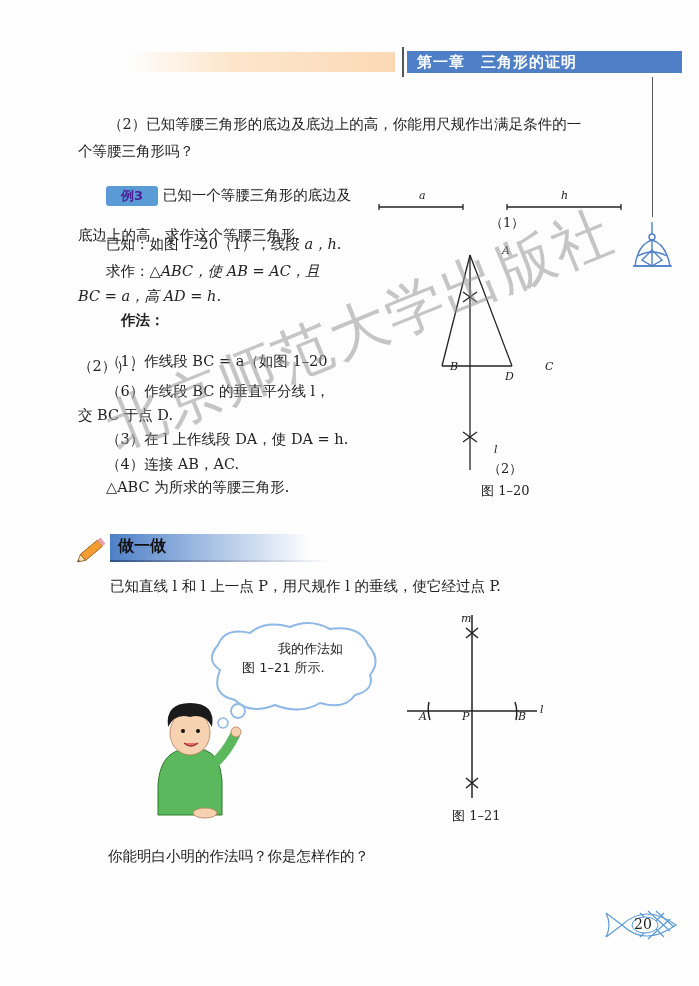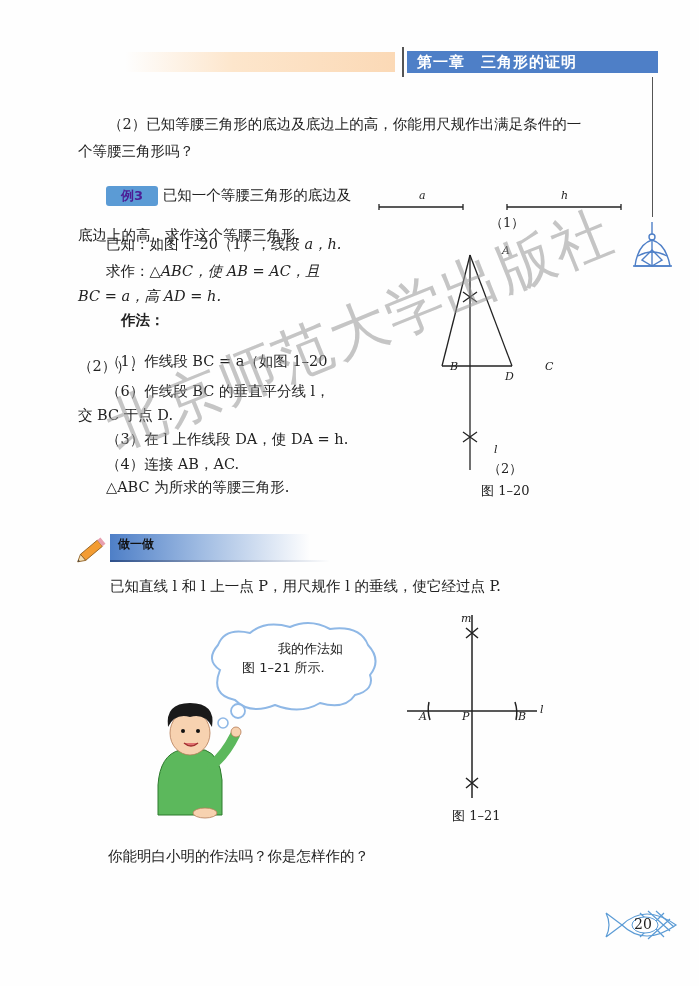--- a/index.html
+++ b/index.html
@@ -2,37 +2,37 @@
 <html><head>
 <meta charset="utf-8">
 <style>
   html, body { margin:0; padding:0; }
   body { width:699px; height:986px; background:#fefefe; position:relative; overflow:hidden;
          font-family:"DejaVu Serif", serif; color:#222; }
   .abs { position:absolute; }
   .hdr-grad { left:125px; top:52px; width:270px; height:20px;
     background:linear-gradient(to right, rgba(253,226,196,0) 0%, #fde6cc 40%, #fbd9b6 100%); }
   .hdr-rule { left:402px; top:47px; width:1.5px; height:30px; background:#555; }
-  .hdr-title { left:407px; top:51px; width:251px; height:22px; background:#4e7fc7;
+  .hdr-title { left:407px; top:51px; width:275px; height:22px; background:#4e7fc7;
     color:#fff; font-family:"DejaVu Sans", sans-serif; font-weight:bold; font-size:15px;
     line-height:22px; padding-left:10px; box-sizing:border-box; letter-spacing:1px; }
   .side-rule { left:652px; top:77px; width:1px; height:140px; background:#555; }
   .tower { left:630px; top:220px; width:45px; height:50px; }
   .txt { font-size:14.5px; line-height:27px; white-space:nowrap; }
   .it { font-style:italic; }
   .li3 { display:inline-block; background:#5b9bd5; color:#4c1d95; font-family:"DejaVu Sans",sans-serif;
     font-weight:bold; font-size:13px; padding:1px 15px; border-radius:3px; line-height:18px; }
   .bold { font-weight:bold; font-family:"DejaVu Sans", sans-serif; }
   .watermark { left:95px; top:395px; font-family:"DejaVu Serif", serif; font-size:58px;
     color:rgba(150,150,150,0.55); transform:rotate(-22deg); transform-origin:left top;
     white-space:nowrap; letter-spacing:2px; pointer-events:none; }
   .zuo-bar { left:110px; top:534px; width:200px; height:26px;
     background:linear-gradient(to right, #4e7fc7 0%, #9fbbe2 45%, rgba(255,255,255,0) 100%); }
   .zuo-line { left:110px; top:560px; width:220px; height:2px; background:linear-gradient(to right,#2c4f8a,rgba(255,255,255,0)); }
-  .zuo-label { left:118px; top:536px; font-family:"DejaVu Sans",sans-serif; font-weight:bold; font-size:12px; color:#111; }
+  .zuo-label { left:118px; top:536px; font-family:"DejaVu Sans",sans-serif; font-weight:bold; font-size:16px; color:#111; }
   .cap { font-size:13px; font-family:"DejaVu Serif", serif; }
   .page-num { left:620px; top:920px; font-size:14px; font-family:"DejaVu Serif", serif; }
 </style>
 </head>
 <body>
 
 <div class="abs hdr-grad"></div>
 <div class="abs hdr-rule"></div>
 <div class="abs hdr-title">第一章　三角形的证明</div>
 <div class="abs side-rule"></div>

